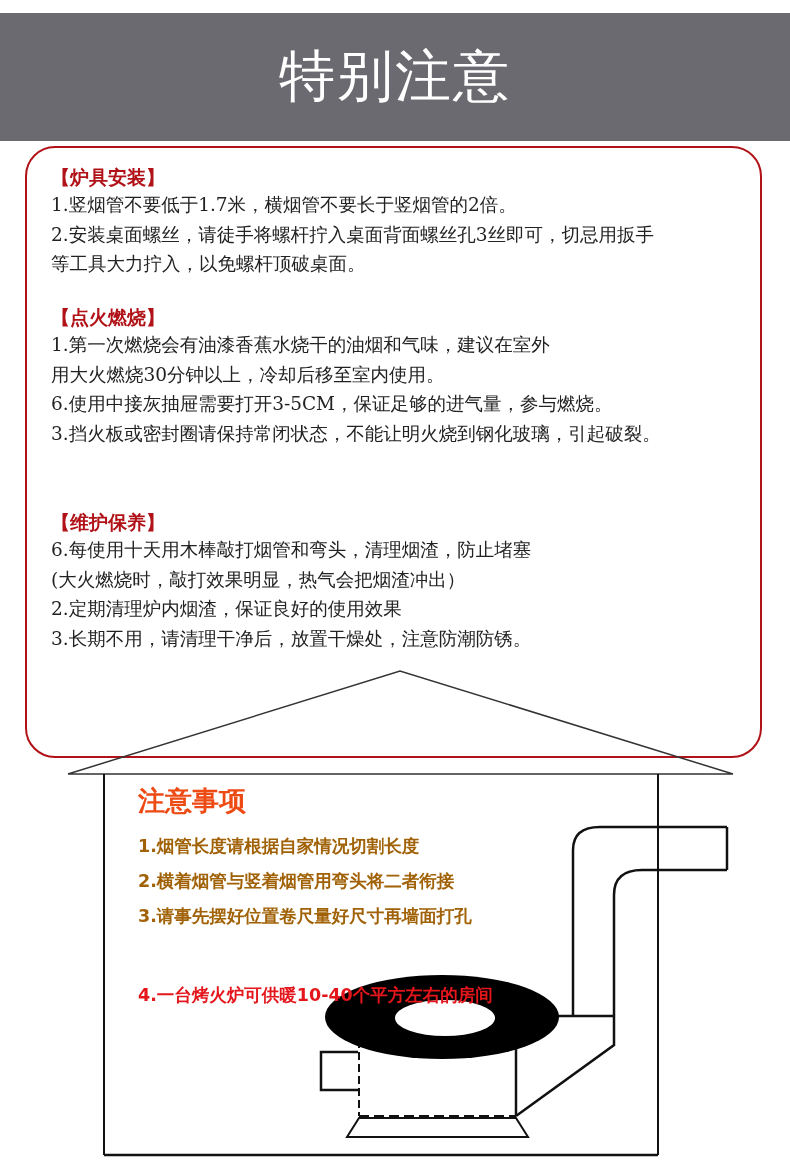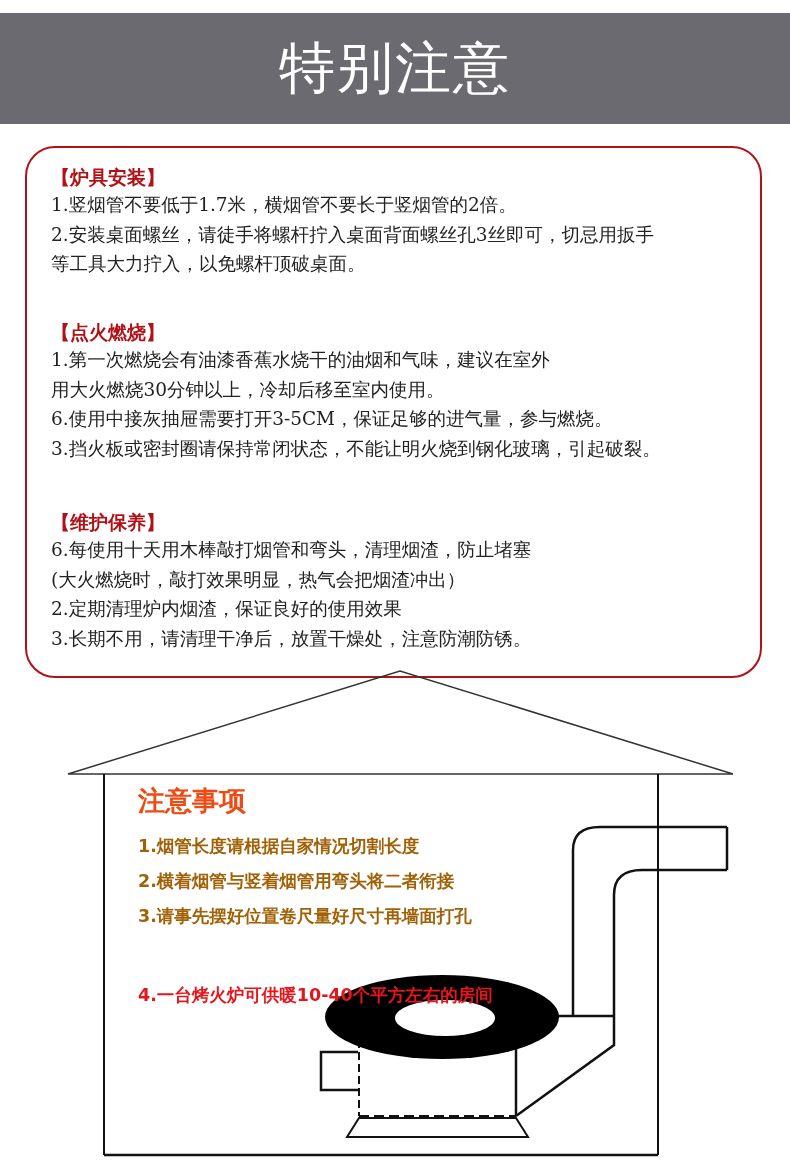--- a/index.html
+++ b/index.html
@@ -1,26 +1,26 @@
 <!DOCTYPE html>
 <html><head>
 <meta charset="utf-8">
 <style>
   html, body { margin: 0; padding: 0; background: #ffffff; }
   body { width: 790px; height: 1163px; position: relative; overflow: hidden; font-family: "DejaVu Serif", "Liberation Serif", serif; }
   .banner {
-    position: absolute; left: 0; top: 13px; width: 790px; height: 111px;
+    position: absolute; left: 0; top: 13px; width: 790px; height: 128px;
     background: #6b6a70; display: flex; align-items: center; justify-content: center;
   }
   .banner-title {
     color: #ffffff; font-family: "DejaVu Serif", "Liberation Serif", serif;
     font-size: 56px; letter-spacing: 2px; font-weight: normal;
   }
   .notice-box {
-    position: absolute; left: 25px; top: 146px; width: 737px; height: 532px;
+    position: absolute; left: 25px; top: 146px; width: 737px; height: 612px;
     border: 2px solid #b01218; border-radius: 30px; box-sizing: border-box;
     background: #fff;
   }
   .section { position: absolute; left: 24px; }
   .section-heading {
     color: #b01218; font-size: 19px; line-height: 26px; font-weight: bold;
     font-family: "DejaVu Sans", "Liberation Sans", sans-serif;
   }
   .section-line {
     color: #222; font-size: 18.5px; line-height: 29.5px; white-space: nowrap;
@@ -46,21 +46,21 @@
   <div class="banner-title">特别注意</div>
 </div>
 
 <div class="notice-box">
   <div class="section" style="top: 16px;">
     <div class="section-heading">【炉具安装】</div>
     <div class="section-line">1.竖烟管不要低于1.7米，横烟管不要长于竖烟管的2倍。</div>
     <div class="section-line">2.安装桌面螺丝，请徒手将螺杆拧入桌面背面螺丝孔3丝即可，切忌用扳手</div>
     <div class="section-line">等工具大力拧入，以免螺杆顶破桌面。</div>
   </div>
-  <div class="section" style="top: 171px;">
+  <div class="section" style="top: 156px;">
     <div class="section-heading">【点火燃烧】</div>
     <div class="section-line">1.第一次燃烧会有油漆香蕉水烧干的油烟和气味，建议在室外</div>
     <div class="section-line">用大火燃烧30分钟以上，冷却后移至室内使用。</div>
     <div class="section-line">6.使用中接灰抽屉需要打开3-5CM，保证足够的进气量，参与燃烧。</div>
     <div class="section-line">3.挡火板或密封圈请保持常闭状态，不能让明火烧到钢化玻璃，引起破裂。</div>
   </div>
   <div class="section" style="top: 345px; margin-top: 16px;">
     <div class="section-heading">【维护保养】</div>
     <div class="section-line">6.每使用十天用木棒敲打烟管和弯头，清理烟渣，防止堵塞</div>
     <div class="section-line">(大火燃烧时，敲打效果明显，热气会把烟渣冲出）</div>

